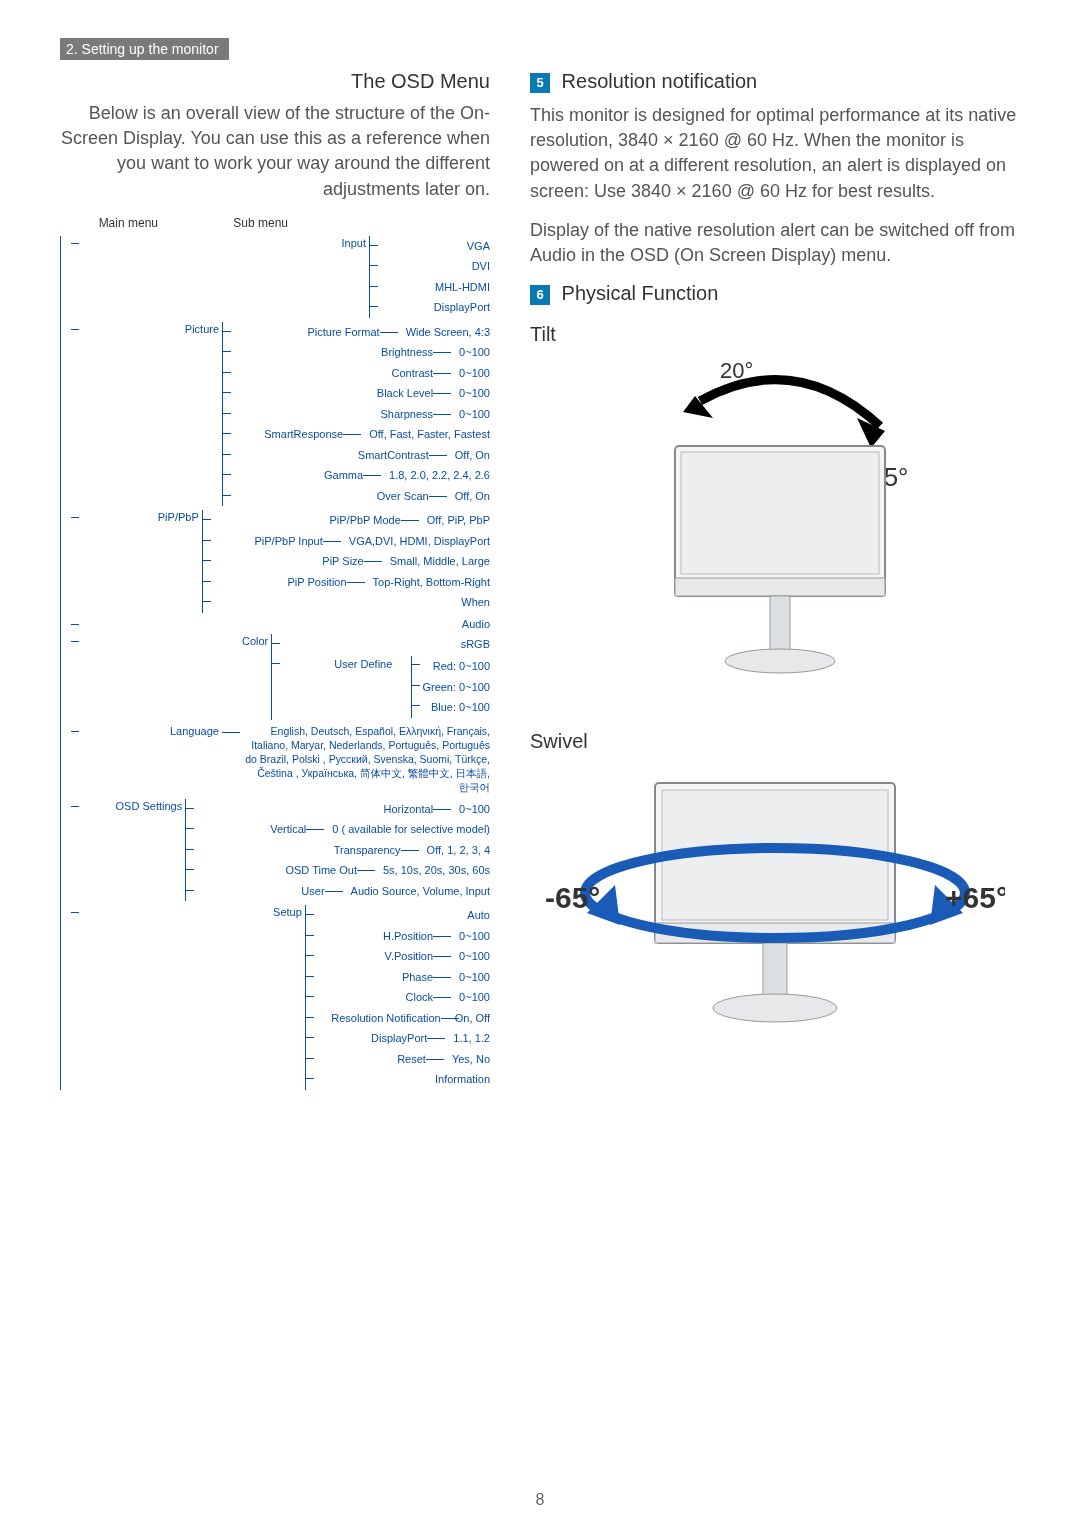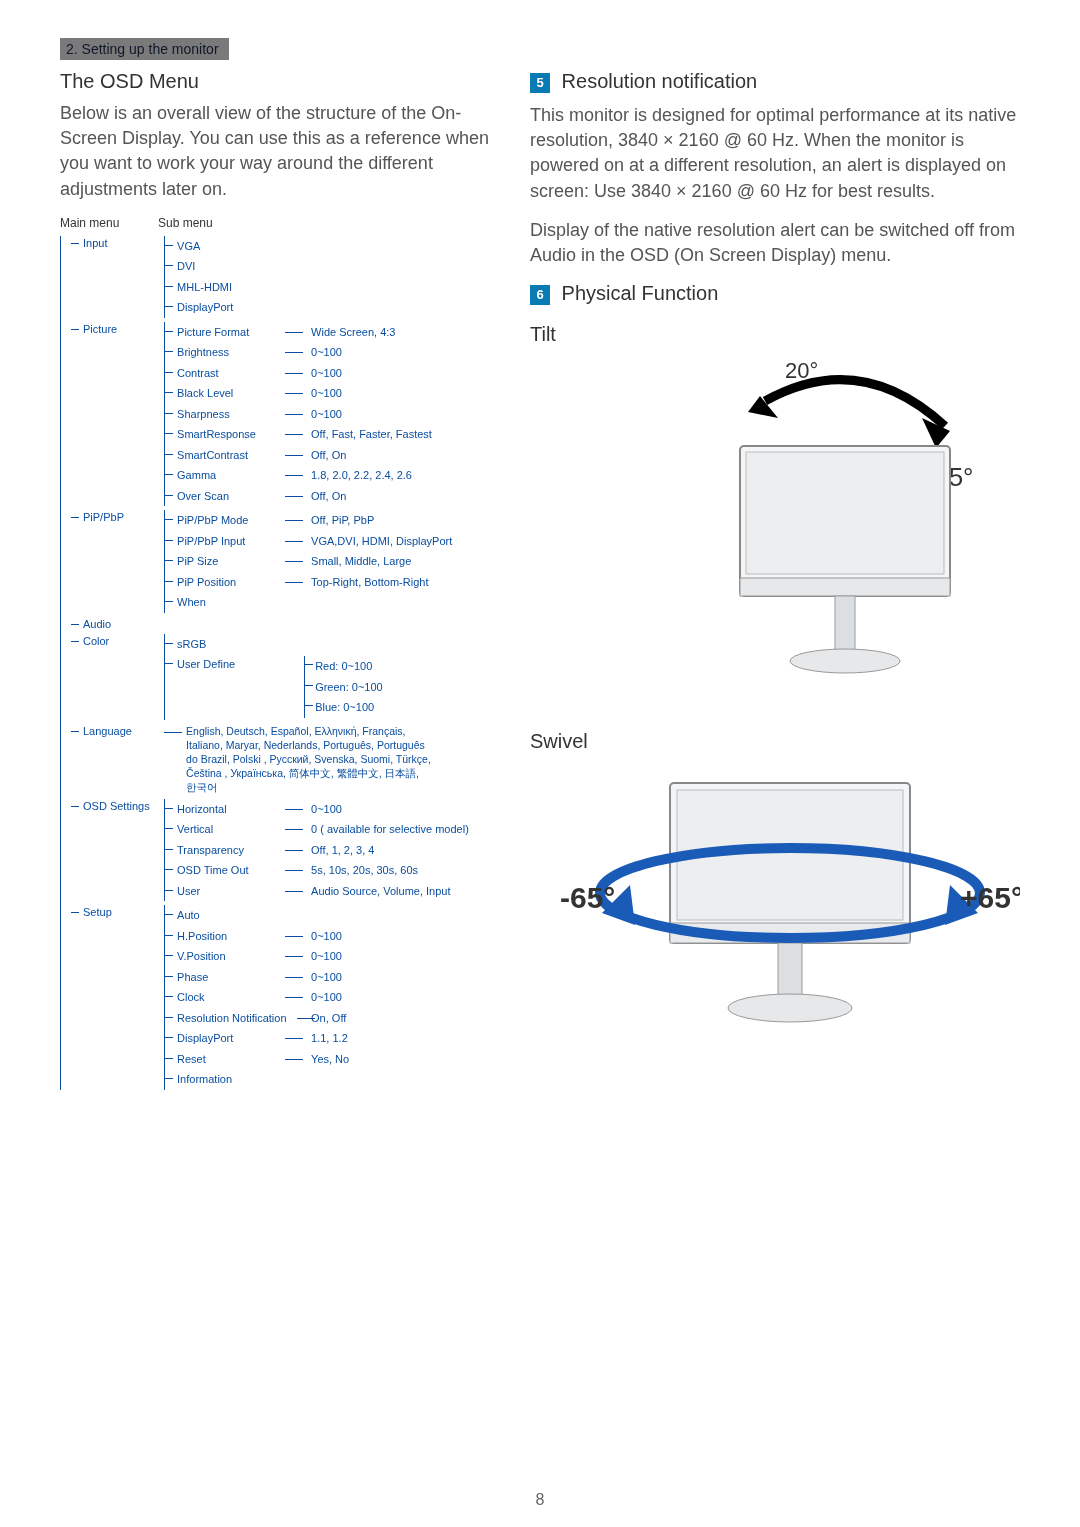--- a/index.html
+++ b/index.html
@@ -9,31 +9,31 @@
     background: #fff;
     font-family: Arial, "Helvetica Neue", sans-serif;
     color: #444;
     position: relative;
   }
   .page {
     padding: 38px 60px 40px 60px;
   }
   .section-tab {
     background: #7a7a7a;
-    color: #0f172a;
+    color: #ffffff;
     font-size: 14px;
     padding: 3px 10px 3px 6px;
     display: inline-block;
     margin-bottom: 10px;
   }
   .two-col {
     display: flex;
     gap: 40px;
   }
-  .col-left { width: 430px; }
+  .col-left { width: 430px; text-align: right; }
   .col-right { flex: 1; }
   h2.osd-title {
     font-size: 20px;
     font-weight: 400;
     color: #333;
     margin-bottom: 8px;
   }
   .body-text {
     font-size: 18px;
     line-height: 1.4;
@@ -168,21 +168,21 @@
     font-size: 20px;
     color: #333;
     margin-bottom: 10px;
   }
   .sub-heading {
     font-size: 20px;
     color: #333;
     margin: 18px 0 10px 0;
   }
   .figure {
-    text-align: right;
+    text-align: center;
     margin: 10px 0 30px 0;
   }
   .page-num {
     position: absolute;
     bottom: 18px;
     left: 0;
     width: 100%;
     text-align: center;
     font-size: 16px;
     color: #666;

